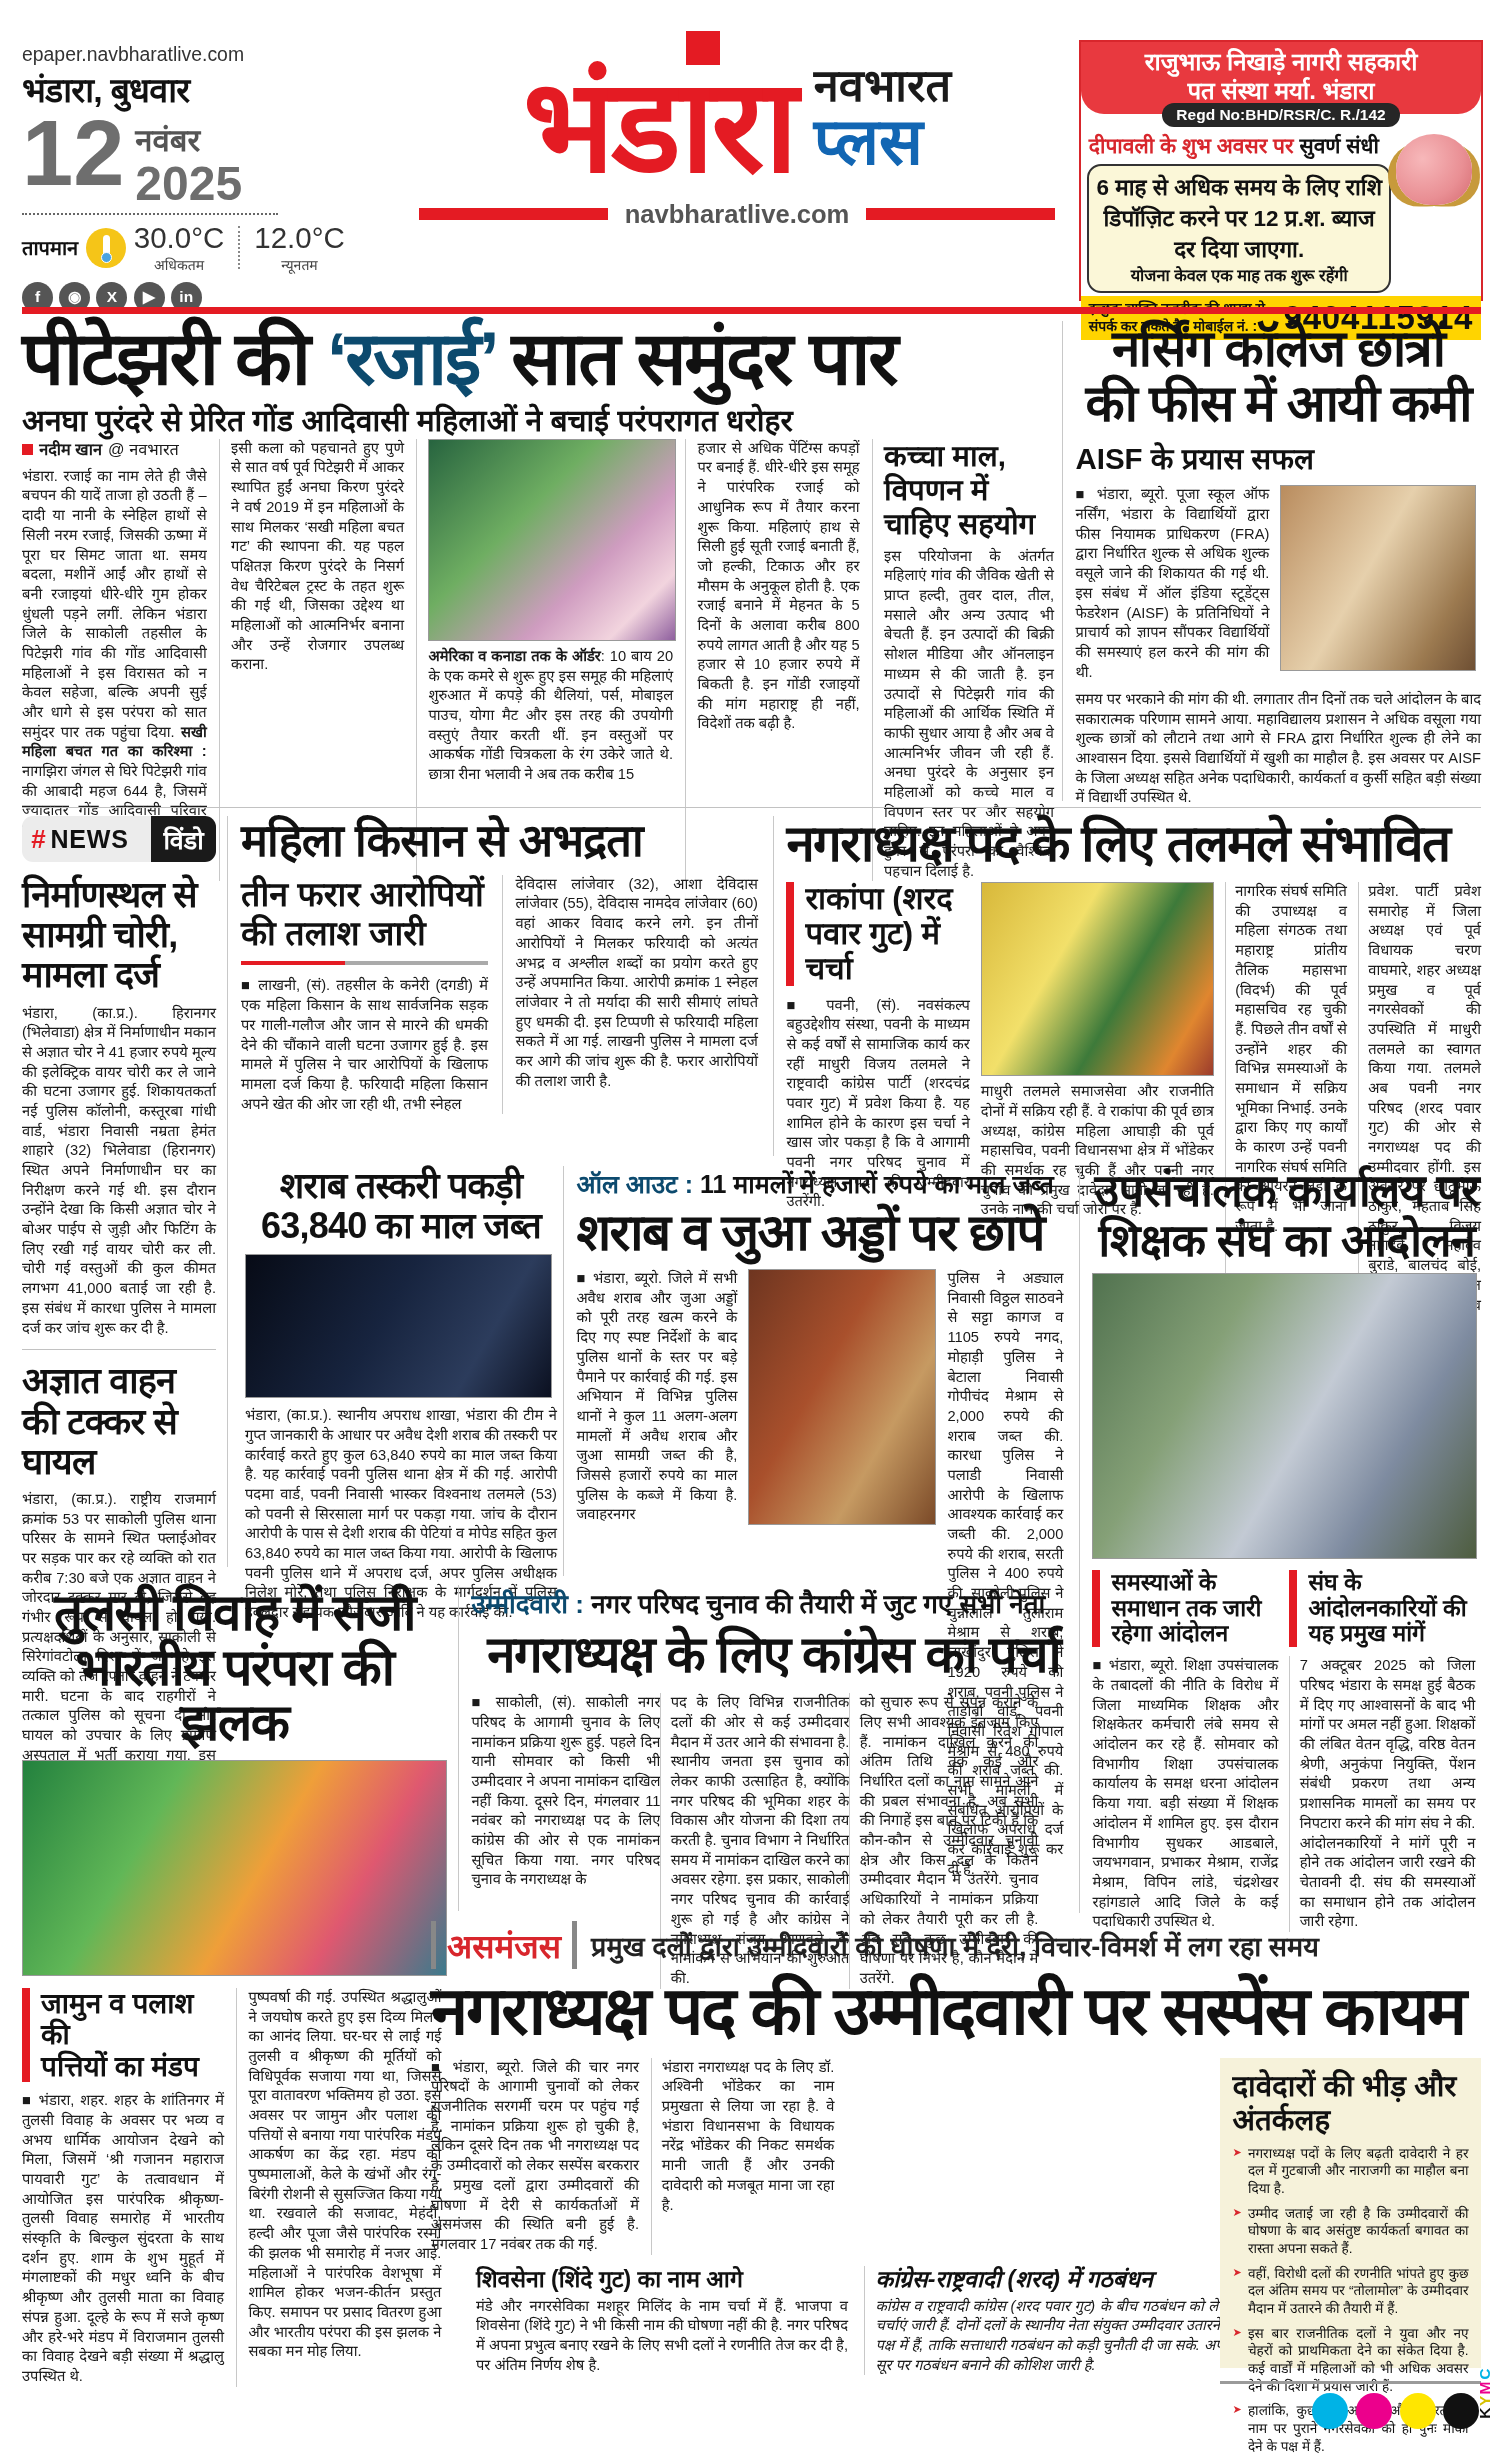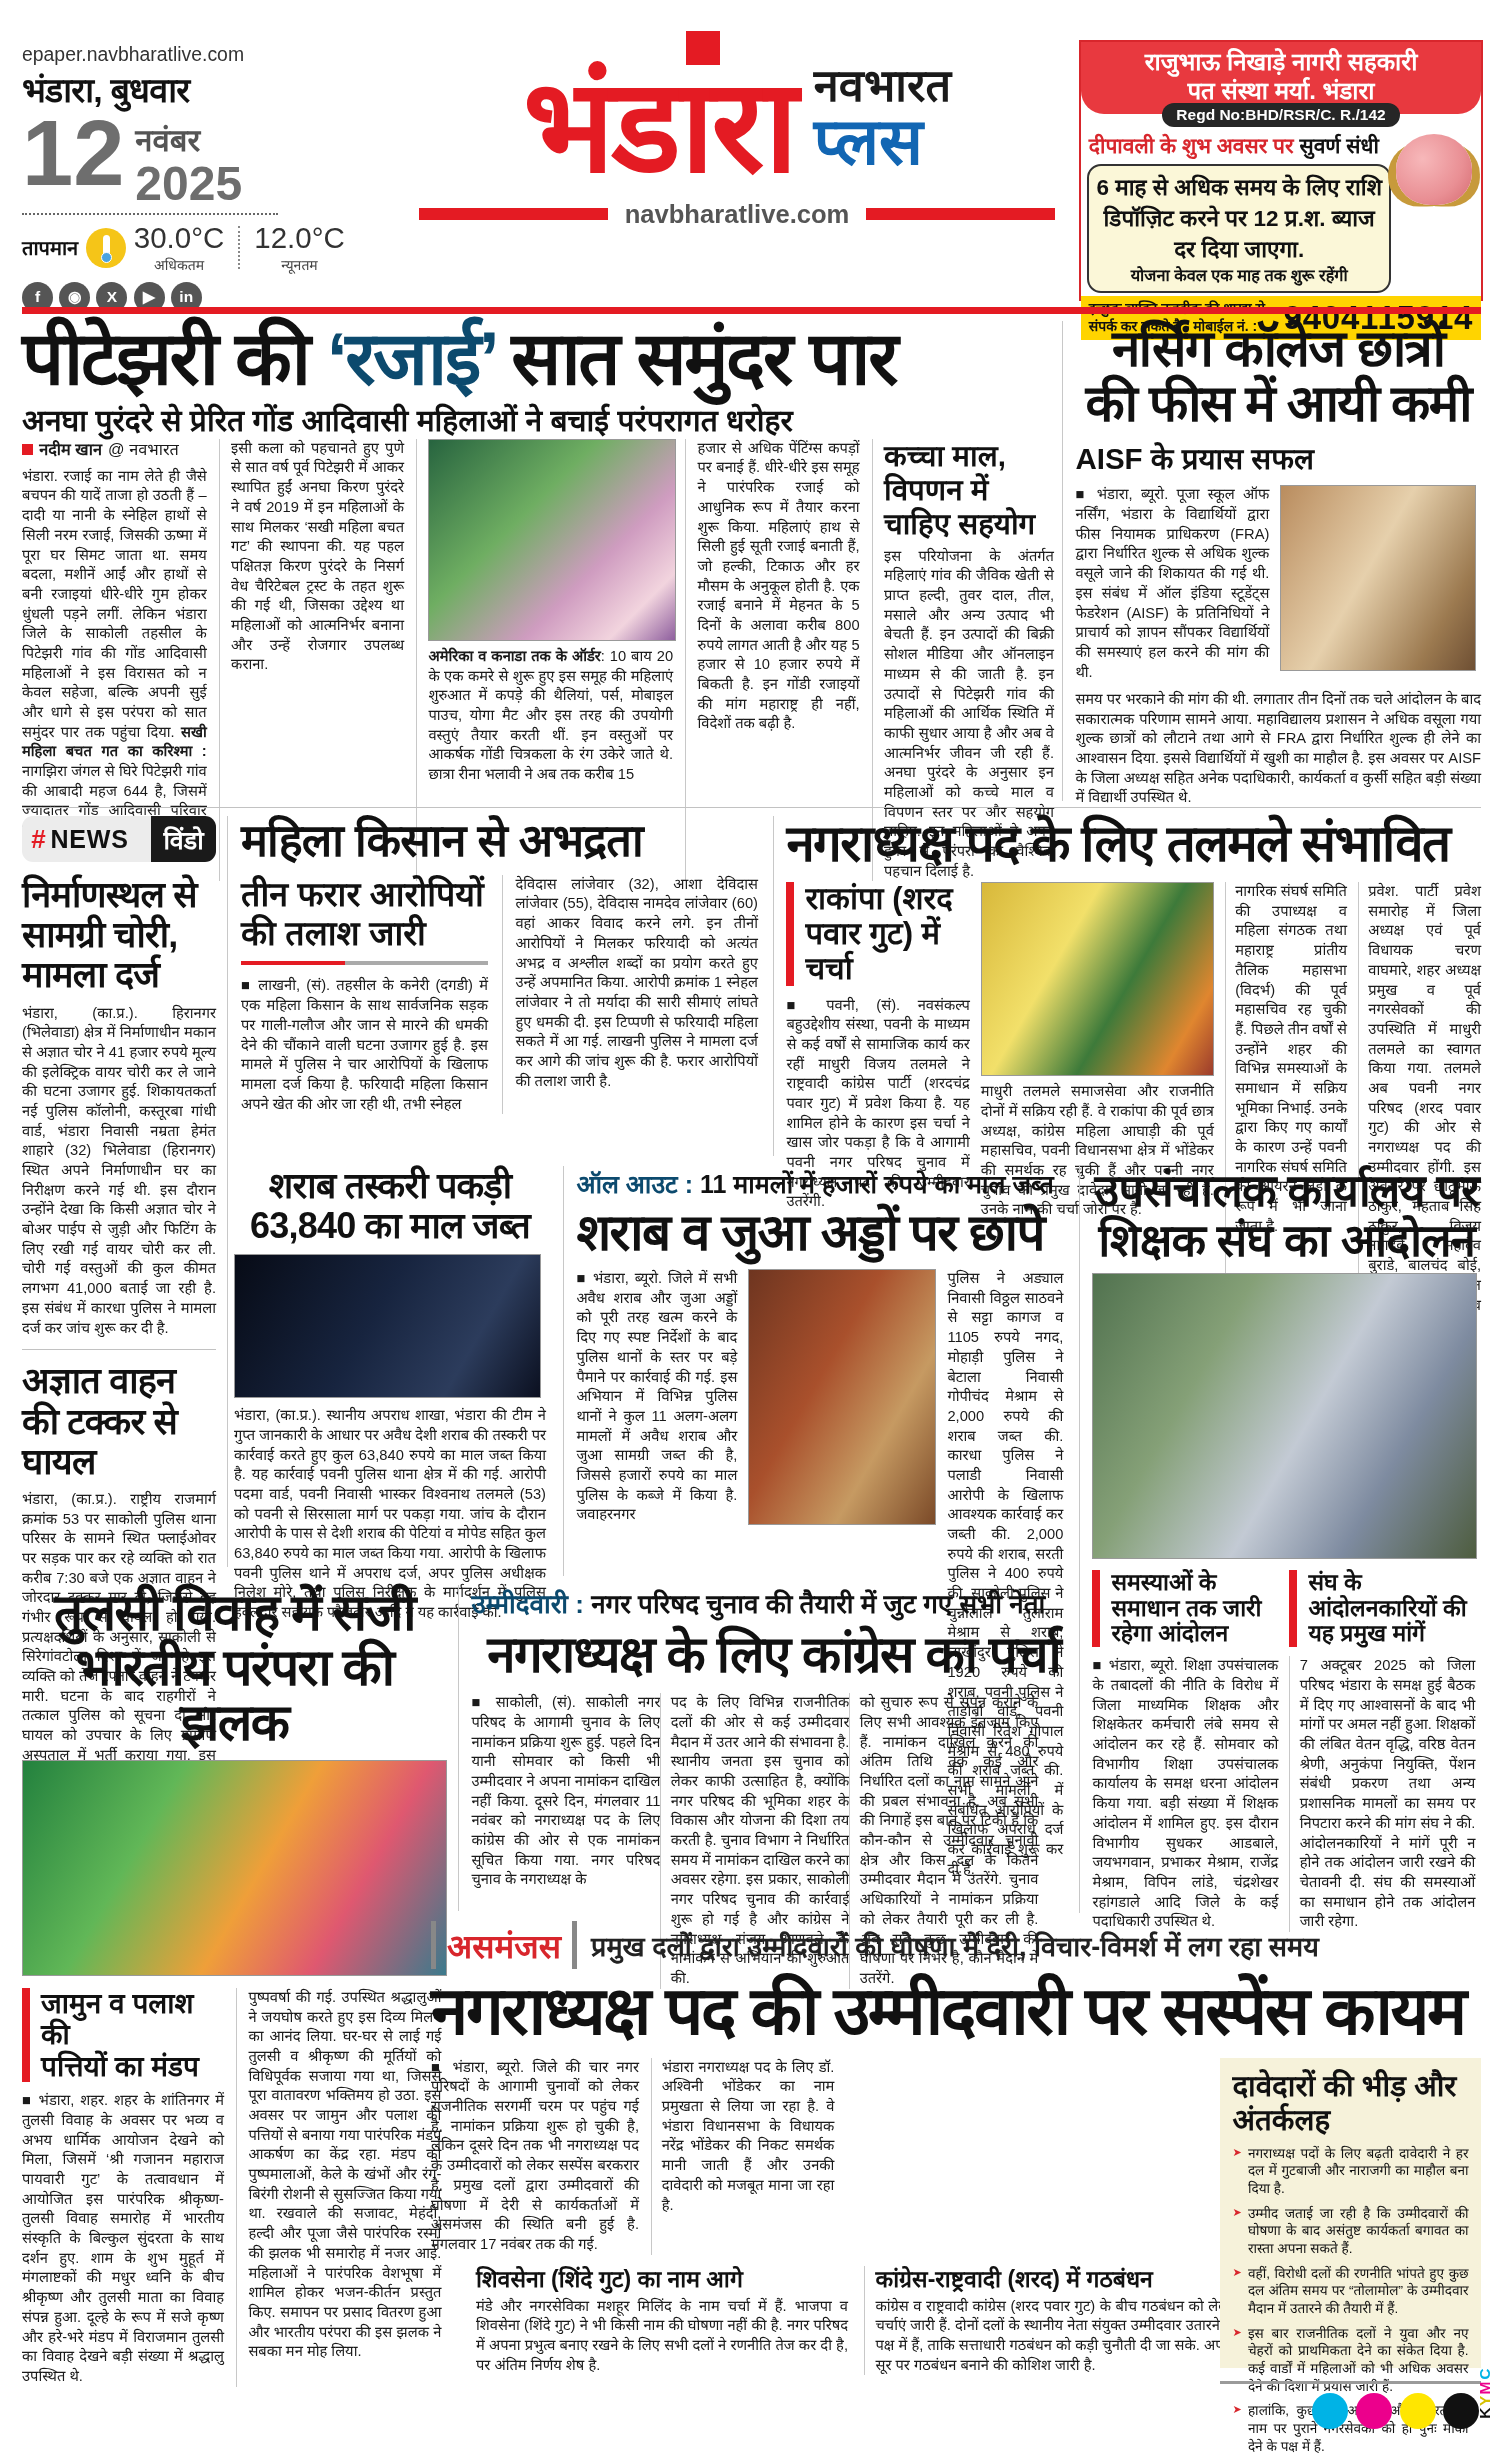--- a/index.html
+++ b/index.html
@@ -265,21 +265,21 @@
       </div>
       <div style="width:233px;">
         <div class="photo" style="width:233px; height:194px; background:linear-gradient(120deg,#d8b83a,#f2e06a 35%,#3d7a3a 60%,#e0862f 85%,#9b3b2c);"></div>
         <div class="body-text" style="margin-top:6.2px;">माधुरी तलमले समाजसेवा और राजनीति दोनों में सक्रिय रही हैं. वे राकांपा की पूर्व छात्र अध्यक्ष, कांग्रेस महिला आघाड़ी की पूर्व महासचिव, पवनी विधानसभा क्षेत्र में भोंडेकर की समर्थक रह चुकी हैं और पवनी नगर चुनाव की प्रमुख दावेदार मानी जा रही हैं. उनके नाम की चर्चा जोरों पर है.</div>
       </div>
       <div class="body-text" style="width:123px; border-left:0.8px solid #c8c8c8; padding-left:9.3px;">नागरिक संघर्ष समिति की उपाध्यक्ष व महिला संगठक तथा महाराष्ट्र प्रांतीय तैलिक महासभा (विदर्भ) की पूर्व महासचिव रह चुकी हैं. पिछले तीन वर्षों से उन्होंने शहर की विभिन्न समस्याओं के समाधान में सक्रिय भूमिका निभाई. उनके द्वारा किए गए कार्यों के कारण उन्हें पवनी नागरिक संघर्ष समिति की आयरन लेडी के रूप में भी जाना जाता है.</div>
       <div class="body-text" style="width:124px; border-left:0.8px solid #c8c8c8; padding-left:9.3px;">प्रवेश. पार्टी प्रवेश समारोह में जिला अध्यक्ष एवं पूर्व विधायक चरण वाघमारे, शहर अध्यक्ष प्रमुख व पूर्व नगरसेवकों की उपस्थिति में माधुरी तलमले का स्वागत किया गया. तलमले अब पवनी नगर परिषद (शरद पवार गुट) की ओर से नगराध्यक्ष पद की उम्मीदवार होंगी. इस अवसर पर छोटूभाऊ ठाकुर, मेहताब सिंह ठाकुर, विजय नागदेवे, महादेव बुराडे, बालचंद बोई, परमानंद कठाने सहित अनेक कार्यकर्ता व मान्यवर उपस्थित थे.</div>
     </div>
   </div>
 
-  <div class="abs" style="left:234px; top:1166px; width:312px; height:410px;">
+  <div class="abs" style="left:245px; top:1166px; width:312px; height:410px;">
     <div class="hl-md" style="text-align:center;">
       <div>शराब तस्करी पकड़ी</div>
       <div>63,840 का माल जब्त</div>
     </div>
     <div class="photo" style="width:307px; height:144px; margin-top:7.8px; background:linear-gradient(120deg,#070b16,#17243f 45%,#2c3c5c 75%,#0b1020);"></div>
     <div class="body-text" style="margin-top:7.8px;">भंडारा, (का.प्र.). स्थानीय अपराध शाखा, भंडारा की टीम ने गुप्त जानकारी के आधार पर अवैध देशी शराब की तस्करी पर कार्रवाई करते हुए कुल 63,840 रुपये का माल जब्त किया है. यह कार्रवाई पवनी पुलिस थाना क्षेत्र में की गई. आरोपी पदमा वार्ड, पवनी निवासी भास्कर विश्वनाथ तलमले (53) को पवनी से सिरसाला मार्ग पर पकड़ा गया. जांच के दौरान आरोपी के पास से देशी शराब की पेटियां व मोपेड सहित कुल 63,840 रुपये का माल जब्त किया गया. आरोपी के खिलाफ पवनी पुलिस थाने में अपराध दर्ज, अपर पुलिस अधीक्षक निलेश मोरे, तथा पुलिस निरीक्षक के मार्गदर्शन में पुलिस हवलदार सहायक फौजदार आदि ने यह कार्रवाई की.</div>
   </div>
 
   <div class="abs" style="left:563px; top:1166px; width:508px; height:410px; border-left:0.8px solid #c8c8c8; padding-left:12.4px;">
     <div style="font-size:25px; font-weight:bold;"><span class="red">ऑल आउट :</span> <span>11 मामलों में हजारों रुपये का माल जब्त</span></div>
@@ -343,21 +343,21 @@
     <div class="hl-xxl" style="font-size:67px; margin-top:7.8px;">नगराध्यक्ष पद की उम्मीदवारी पर सस्पेंस कायम</div>
     <div style="display:flex; gap:12.4px; margin-top:12.4px; width:776px;">
       <div class="body-text" style="width:208px;">■ भंडारा, ब्यूरो. जिले की चार नगर परिषदों के आगामी चुनावों को लेकर राजनीतिक सरगर्मी चरम पर पहुंच गई है. नामांकन प्रक्रिया शुरू हो चुकी है, लेकिन दूसरे दिन तक भी नगराध्यक्ष पद के उम्मीदवारों को लेकर सस्पेंस बरकरार है. प्रमुख दलों द्वारा उम्मीदवारों की घोषणा में देरी से कार्यकर्ताओं में असमंजस की स्थिति बनी हुई है. मंगलवार 17 नवंबर तक की गई.</div>
       <div class="body-text" style="width:183px; border-left:0.8px solid #c8c8c8; padding-left:9.3px;">भंडारा नगराध्यक्ष पद के लिए डॉ. अश्विनी भोंडेकर का नाम प्रमुखता से लिया जा रहा है. वे भंडारा विधानसभा के विधायक नरेंद्र भोंडेकर की निकट समर्थक मानी जाती हैं और उनकी दावेदारी को मजबूत माना जा रहा है.</div>
     </div>
     <div style="display:flex; gap:15.5px; margin-top:11px; width:776px;margin-left:45px;">
       <div style="width:372px;">
         <div class="hl-sm" style="font-size:23px;">शिवसेना (शिंदे गुट) का नाम आगे</div>
         <div class="body-text" style="margin-top:4.7px;">मंडे और नगरसेविका मशहूर मिलिंद के नाम चर्चा में हैं. भाजपा व शिवसेना (शिंदे गुट) ने भी किसी नाम की घोषणा नहीं की है. नगर परिषद में अपना प्रभुत्व बनाए रखने के लिए सभी दलों ने रणनीति तेज कर दी है, पर अंतिम निर्णय शेष है.</div>
       </div>
-      <div style="width:372px; border-left:0.8px solid #c8c8c8; padding-left:11px;">
+      <div style="width:372px; border-left:0.8px solid #c8c8c8; padding-left:11px;font-style:italic;">
         <div class="hl-sm" style="font-size:23px;">कांग्रेस-राष्ट्रवादी (शरद) में गठबंधन</div>
         <div class="body-text" style="margin-top:4.7px;">कांग्रेस व राष्ट्रवादी कांग्रेस (शरद पवार गुट) के बीच गठबंधन को लेकर चर्चाएं जारी हैं. दोनों दलों के स्थानीय नेता संयुक्त उम्मीदवार उतारने के पक्ष में हैं, ताकि सत्ताधारी गठबंधन को कड़ी चुनौती दी जा सके. अपनी सूर पर गठबंधन बनाने की कोशिश जारी है.</div>
       </div>
     </div>
   </div>
 
   <div class="abs demand-box" style="left:1220px; top:2058px; width:261px; height:310px;">
     <div class="demand-title">दावेदारों की भीड़ और अंतर्कलह</div>
     <ul>
       <li>नगराध्यक्ष पदों के लिए बढ़ती दावेदारी ने हर दल में गुटबाजी और नाराजगी का माहौल बना दिया है.</li>

